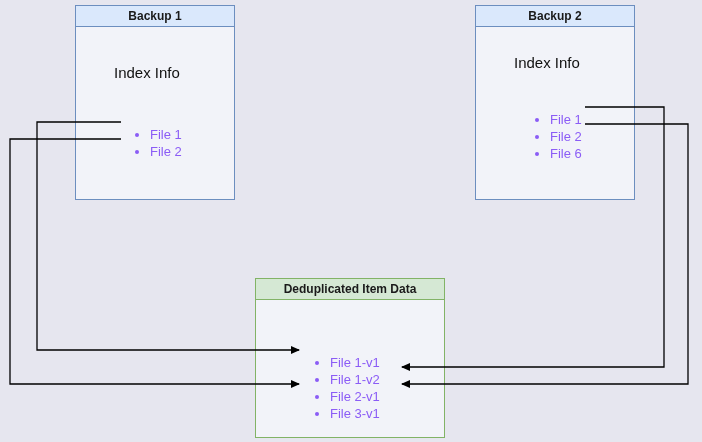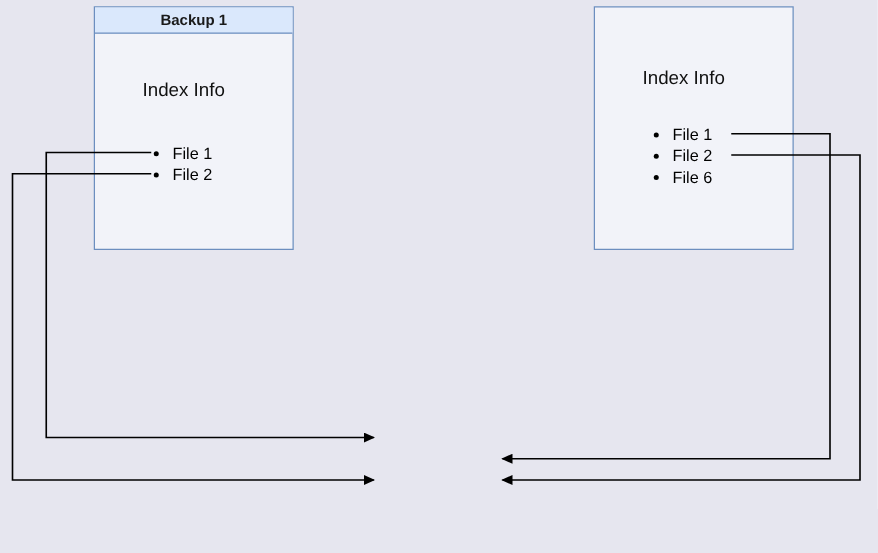--- a/index.html
+++ b/index.html
@@ -47,26 +47,26 @@
     font-size: 15px;
     color: #111111;
     white-space: nowrap;
   }
   #backup1 .section-label { top: 58px; }
   #backup2 .section-label { top: 48px; }
 
   ul.file-list {
     position: absolute;
     left: 0;
-    margin: 0;
+    margin: 12px;
     padding: 0 0 0 62px;
     list-style: disc;
     font-size: 13px;
     line-height: 17px;
-    color: #000000;
+    color: #8b5cf6;
   }
   #backup1 .file-list { top: 108px; }
   #backup2 .file-list { top: 93px;  }
   #dedup   .file-list { top: 63px;  }
   ul.file-list li { white-space: nowrap; }
 
   .arrow-layer {
     position: absolute;
     left: 0;
     top: 0;
@@ -88,28 +88,38 @@
   <div class="node blue" id="backup1">
     <div class="node-header">Backup 1</div>
     <div class="section-label">Index Info</div>
     <ul class="file-list">
       <li>File 1</li>
       <li>File 2</li>
     </ul>
   </div>
 
   <div class="node blue" id="backup2">
+    <div class="node-header">Backup 2</div>
     <div class="section-label">Index Info</div>
     <ul class="file-list">
       <li>File 1</li>
       <li>File 2</li>
       <li>File 6</li>
     </ul>
   </div>
 
+  <div class="node green" id="dedup">
+    <div class="node-header">Deduplicated Item Data</div>
+    <ul class="file-list">
+      <li>File 1-v1</li>
+      <li>File 1-v2</li>
+      <li>File 2-v1</li>
+      <li>File 3-v1</li>
+    </ul>
+  </div>
 
   <svg class="arrow-layer" width="702" height="442" viewBox="0 0 702 442">
     <defs>
       <marker id="ah" markerWidth="9" markerHeight="8" refX="8" refY="4" orient="auto" markerUnits="userSpaceOnUse">
         <path d="M0,0 L9,4 L0,8 z"></path>
       </marker>
     </defs>
     <polyline class="conn" points="121,122 37,122 37,350 299,350" marker-end="url(#ah)"></polyline>
     <polyline class="conn" points="121,139 10,139 10,384 299,384" marker-end="url(#ah)"></polyline>
     <polyline class="conn" points="585,107 664,107 664,367 402,367" marker-end="url(#ah)"></polyline>

